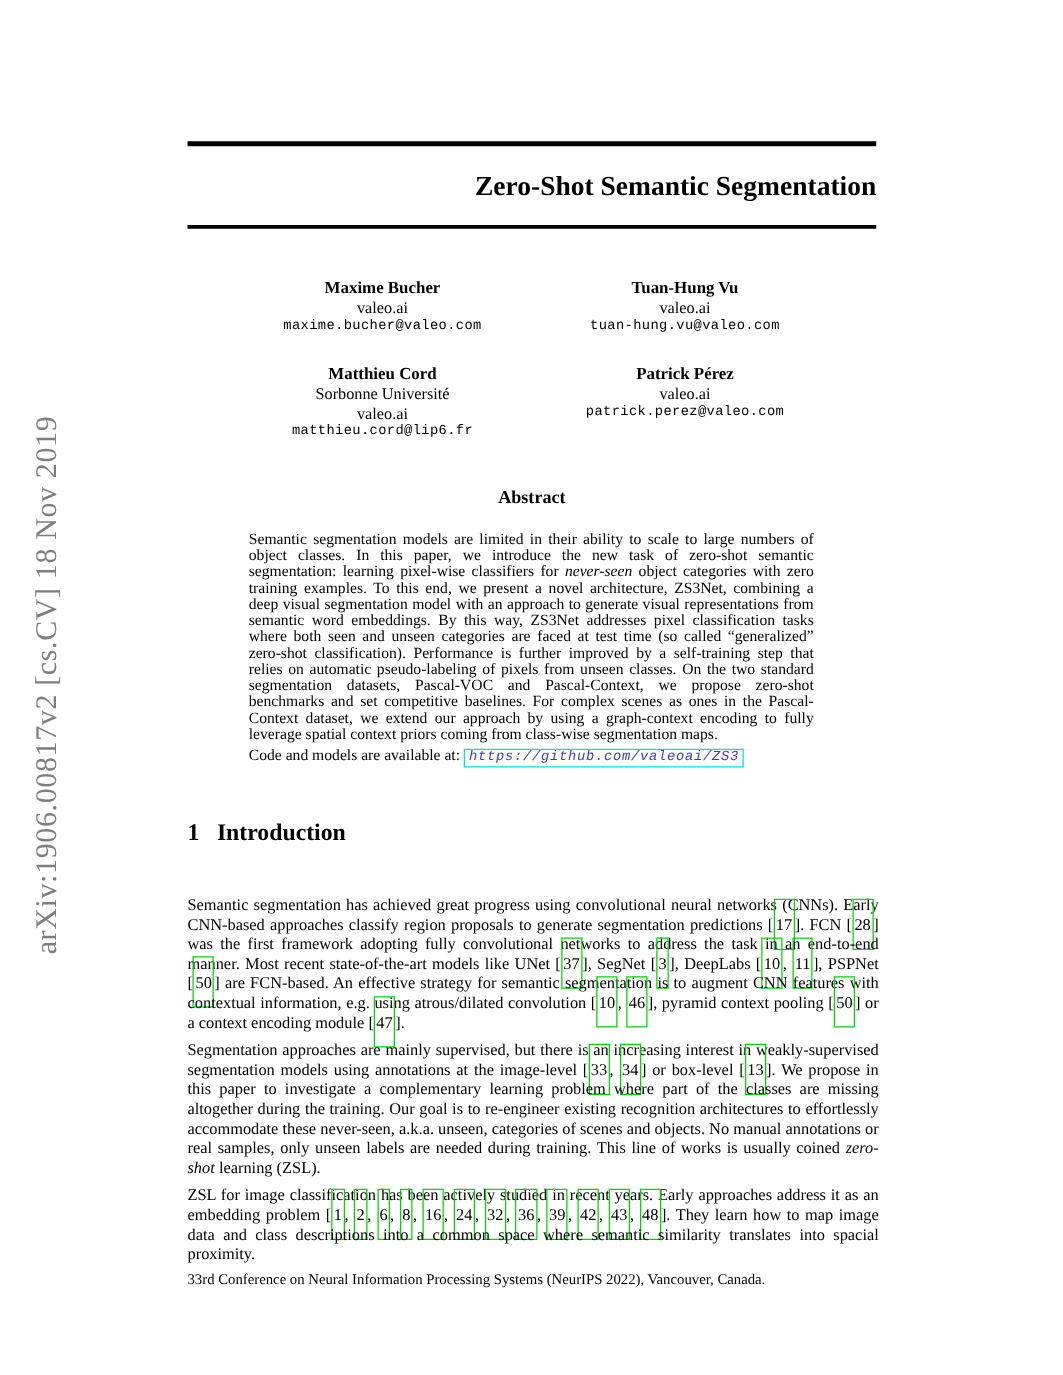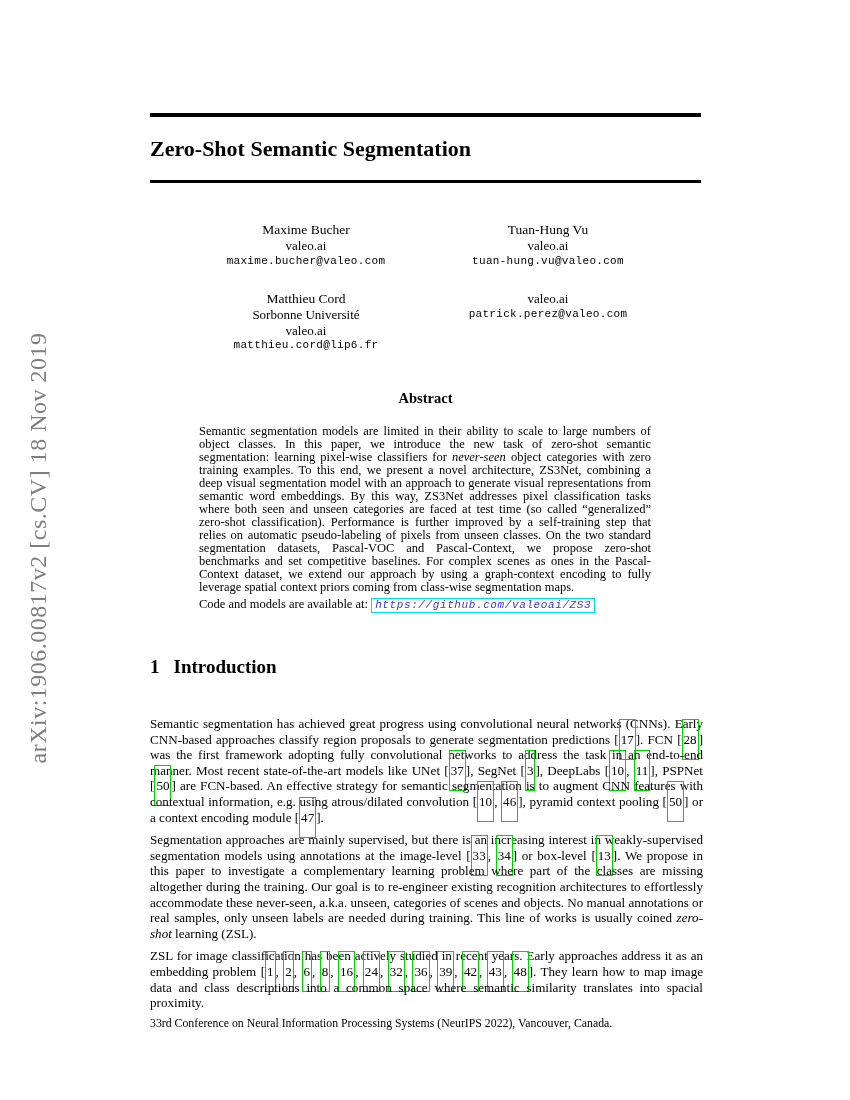--- a/index.html
+++ b/index.html
@@ -12,25 +12,25 @@
     white-space:nowrap;
     font-size:24px; color:#7e7e7e; letter-spacing:0.5px;
   }
 
   .rule { position:absolute; left:150px; width:551px; background:#000; }
   .rule-top { top:113px; height:4px; }
   .rule-bottom { top:180px; height:3px; }
 
   .title {
     position:absolute; top:136px; left:150px; width:551px;
-    text-align:left; font-size:22px; font-weight:bold;
+    text-align:right; font-size:22px; font-weight:bold;
   }
 
   .author { position:absolute; width:260px; text-align:center; }
-  .author-name { font-size:13.5px; font-weight:normal; line-height:16px; }
+  .author-name { font-size:13.5px; font-weight:bold; line-height:16px; }
   .author-affil { font-size:13px; line-height:15.5px; }
   .author-email { font-family:"Liberation Mono", monospace; font-size:11px; line-height:15px; letter-spacing:0.3px; }
   .author-1 { left:176px; top:222px; }
   .author-2 { left:418px; top:222px; }
   .author-3 { left:176px; top:291px; }
   .author-4 { left:418px; top:291px; }
 
   .abstract-heading {
     position:absolute; top:390px; left:150px; width:551px;
     text-align:center; font-size:14.5px; font-weight:bold;
@@ -98,20 +98,21 @@
 </div>
 
 <div class="author author-3">
   <div class="author-name">Matthieu Cord</div>
   <div class="author-affil">Sorbonne Université</div>
   <div class="author-affil">valeo.ai</div>
   <div class="author-email">matthieu.cord@lip6.fr</div>
 </div>
 
 <div class="author author-4">
+  <div class="author-name">Patrick Pérez</div>
   <div class="author-affil">valeo.ai</div>
   <div class="author-email">patrick.perez@valeo.com</div>
 </div>
 
 <h2 class="abstract-heading">Abstract</h2>
 
 <div class="abstract-body">
   <div>Semantic segmentation models are limited in their ability to scale to large numbers of object classes. In this paper, we introduce the new task of zero-shot semantic segmentation: learning pixel-wise classifiers for <i>never-seen</i> object categories with zero training examples. To this end, we present a novel architecture, ZS3Net, combining a deep visual segmentation model with an approach to generate visual representations from semantic word embeddings. By this way, ZS3Net addresses pixel classification tasks where both seen and unseen categories are faced at test time (so called “generalized” zero-shot classification). Performance is further improved by a self-training step that relies on automatic pseudo-labeling of pixels from unseen classes. On the two standard segmentation datasets, Pascal-VOC and Pascal-Context, we propose zero-shot benchmarks and set competitive baselines. For complex scenes as ones in the Pascal-Context dataset, we extend our approach by using a graph-context encoding to fully leverage spatial context priors coming from class-wise segmentation maps.</div>
   <div class="code-line">Code and models are available at: <span class="urlbox">https://github.com/valeoai/ZS3</span></div>
 </div>

